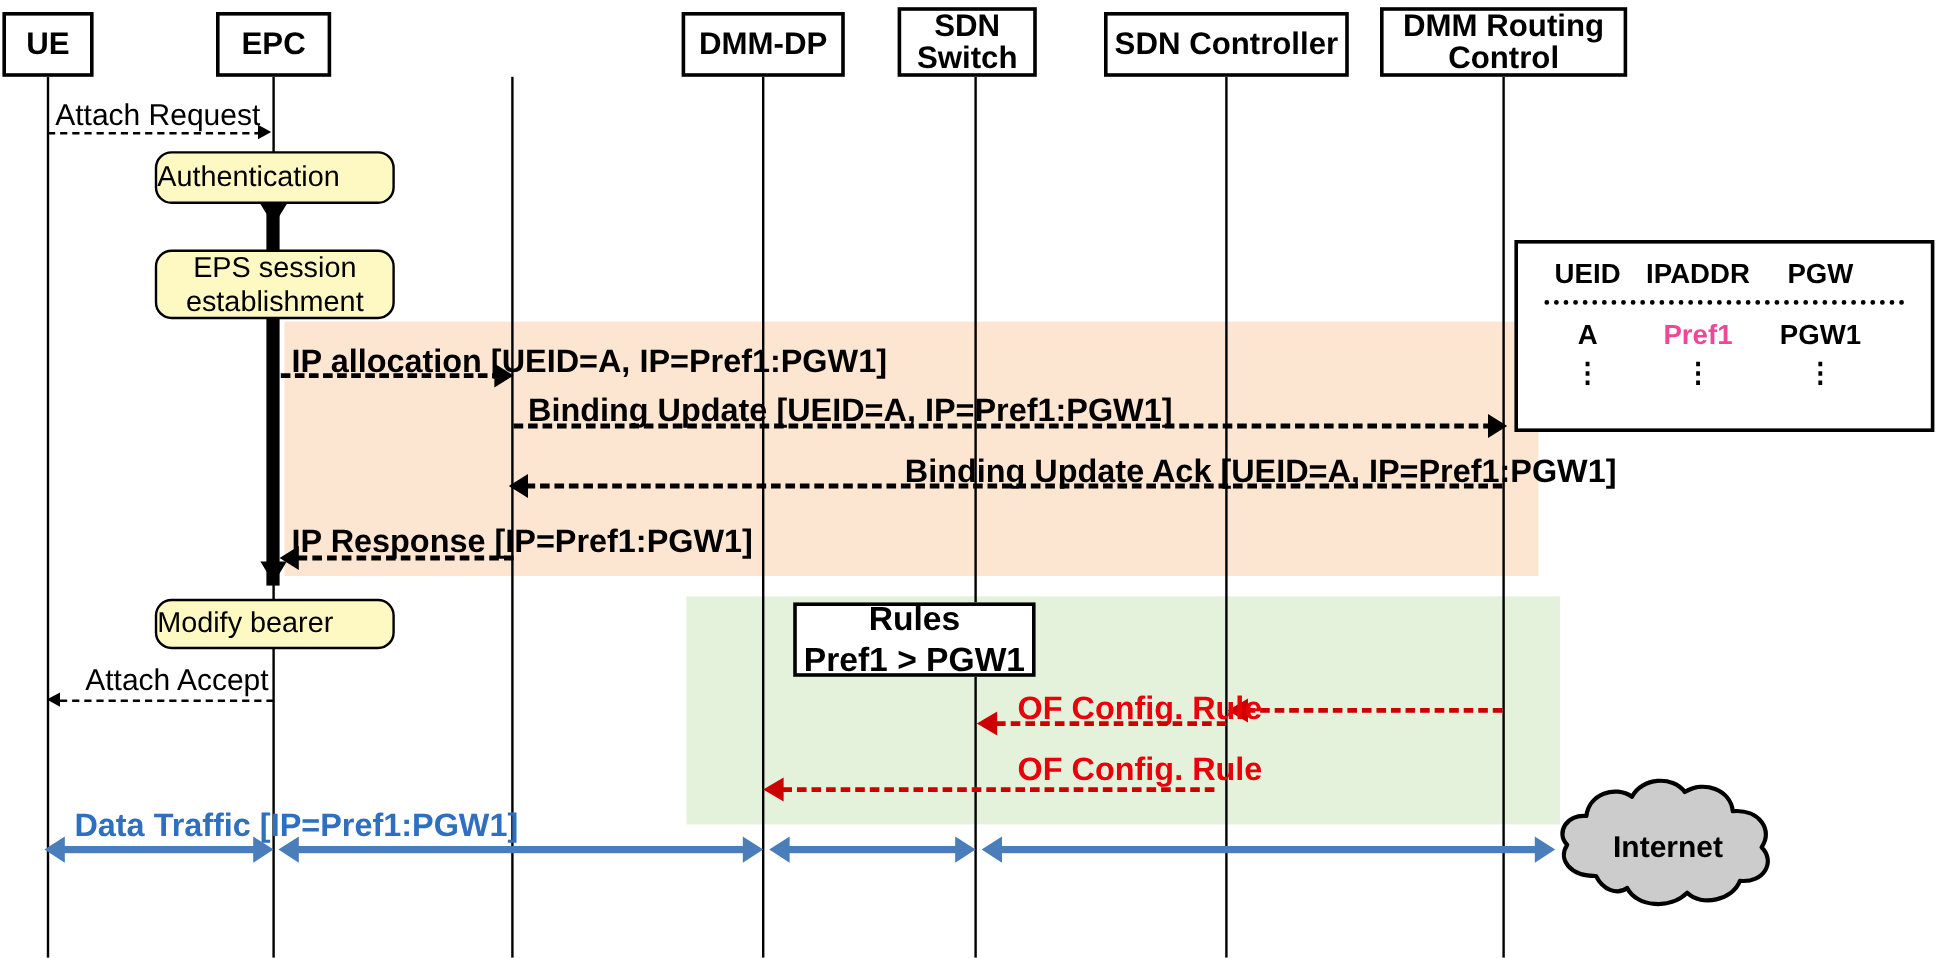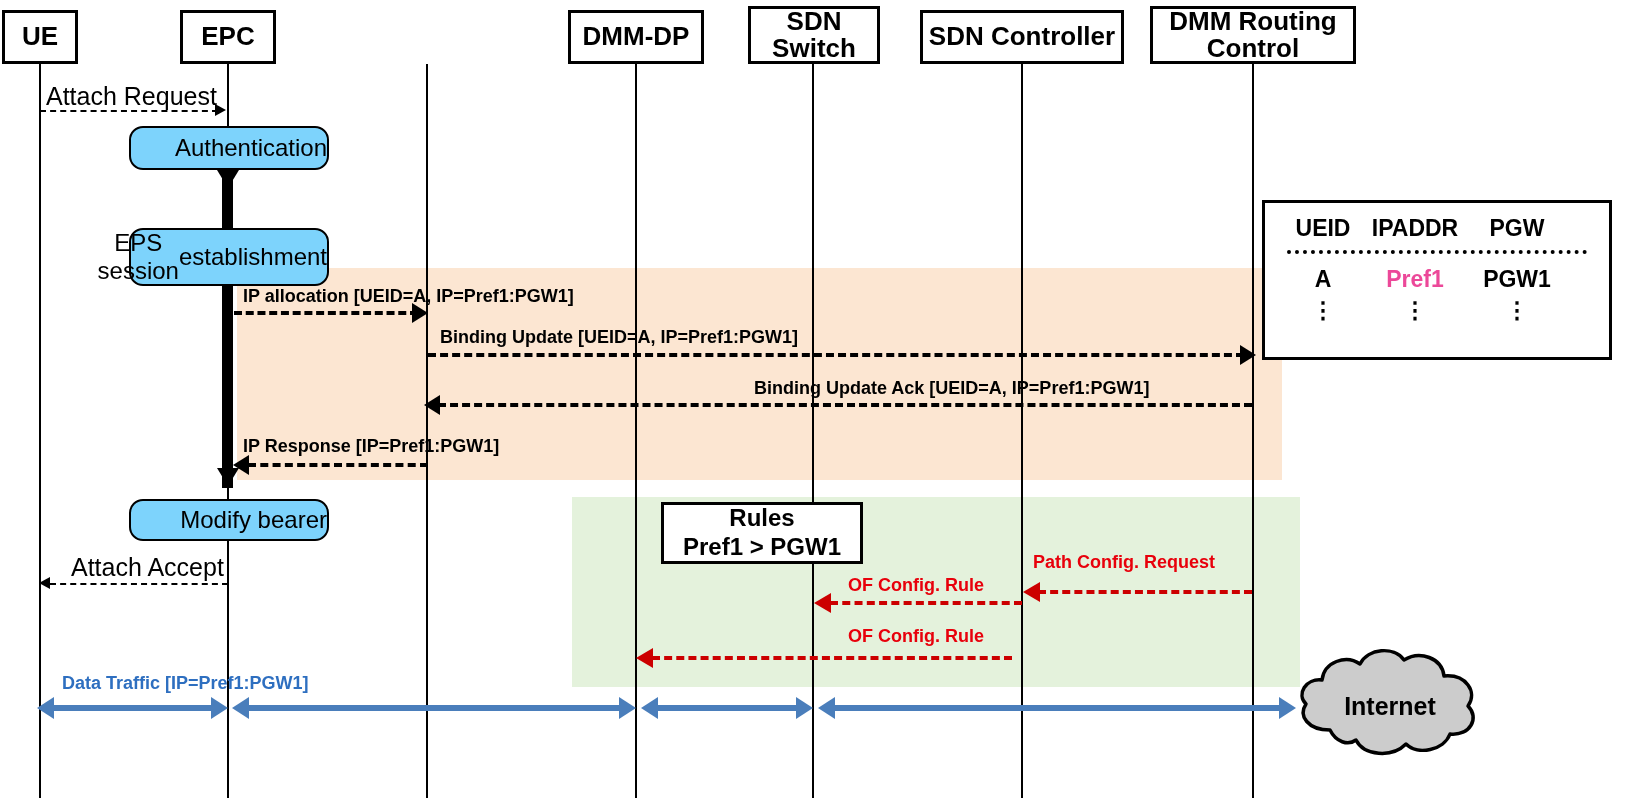--- a/index.html
+++ b/index.html
@@ -14,27 +14,27 @@
   .lifeline{position:absolute;width:2px;background:#000;}
 
   .actor{position:absolute;border:3px solid #000;background:#fff;
          display:flex;align-items:center;justify-content:center;
          text-align:center;font-weight:bold;font-size:26px;line-height:1.05;
          box-sizing:border-box;}
 
   .actbar{position:absolute;background:#000;}
 
   .procbox{position:absolute;border:2.5px solid #000;border-radius:14px;
-           background:#7dd3fc;display:flex;align-items:center;
-           justify-content:flex-end;text-align:center;font-size:24px;
+           background:#fef9c3;display:flex;align-items:center;
+           justify-content:flex-start;text-align:center;font-size:24px;
            line-height:1.15;box-sizing:border-box;}
 
   .plainbox{position:absolute;border:3px solid #000;background:#fff;
             display:flex;align-items:center;justify-content:center;
-            text-align:center;font-size:24px;font-weight:bold;line-height:1.2;
+            text-align:center;font-size:28px;font-weight:bold;line-height:1.2;
             box-sizing:border-box;}
 
   .tablebox{position:absolute;border:3px solid #000;background:#fff;
             box-sizing:border-box;padding:12px 22px 22px 22px;}
   .trow{display:flex;font-size:23px;font-weight:bold;}
   .tcell{flex:0 0 auto;text-align:center;}
   .tc1{width:72px;}
   .tc2{width:112px;}
   .tc3{width:92px;}
   .tsep{border-top:4px dotted #000;margin:8px 0 12px 0;height:0;}
@@ -58,21 +58,21 @@
                border-left:11px solid #000;}
   .head.l.thin{border-top:6px solid transparent;border-bottom:6px solid transparent;
                border-right:11px solid #000;}
   .head.l.redh{border-top:10px solid transparent;border-bottom:10px solid transparent;
                border-right:17px solid #CC0000;}
   .head.r.blueh{border-top:11px solid transparent;border-bottom:11px solid transparent;
                 border-left:17px solid #4A7EBB;}
   .head.l.blueh{border-top:11px solid transparent;border-bottom:11px solid transparent;
                 border-right:17px solid #4A7EBB;}
 
-  .msglabel{position:absolute;font-size:18px;font-weight:bold;white-space:nowrap;}
+  .msglabel{position:absolute;font-size:27px;font-weight:bold;white-space:nowrap;}
   .msglabel.light{font-weight:normal;font-size:25px;}
   .msglabel.redtxt{color:#E8000B;}
   .msglabel.bluetxt{color:#2E6FC0;}
 
   .cloud{position:absolute;}
   .cloudtext{position:absolute;font-size:25px;font-weight:bold;
              text-align:center;width:100%;}
 </style>
 </head>
 <body>
@@ -92,21 +92,21 @@
 
   <div class="actor" style="left:2px;top:10px;width:76px;height:54px;">
     <span>UE</span>
   </div>
   <div class="actor" style="left:180px;top:10px;width:96px;height:54px;">
     <span>EPC</span>
   </div>
   <div class="actor" style="left:568px;top:10px;width:136px;height:54px;">
     <span>DMM-DP</span>
   </div>
-  <div class="actor" style="left:748px;top:6px;width:132px;height:58px;flex-direction:column;">
+  <div class="actor" style="left:748px;top:6px;width:116px;height:58px;flex-direction:column;">
     <span>SDN</span>
     <span>Switch</span>
   </div>
   <div class="actor" style="left:920px;top:10px;width:204px;height:54px;">
     <span>SDN Controller</span>
   </div>
   <div class="actor" style="left:1150px;top:6px;width:206px;height:58px;flex-direction:column;">
     <span>DMM Routing</span>
     <span>Control</span>
   </div>
@@ -131,21 +131,21 @@
   </div>
 
   <div class="actbar" style="left:222px;top:178px;width:11px;height:310px;"></div>
   <div class="head d" style="left:217px;top:170px;"></div>
   <div class="head d" style="left:217px;top:468px;"></div>
 
   <div class="procbox" style="left:129px;top:126px;width:200px;height:44px;">
     <span>Authentication</span>
   </div>
 
-  <div class="procbox" style="left:129px;top:208px;width:200px;height:58px;margin-top:20px;">
+  <div class="procbox" style="left:129px;top:208px;width:200px;height:58px;flex-direction:column;">
     <span>EPS session</span>
     <span>establishment</span>
   </div>
 
   <div class="procbox" style="left:129px;top:499px;width:200px;height:42px;">
     <span>Modify bearer</span>
   </div>
 
   <div class="plainbox" style="left:661px;top:502px;width:202px;height:62px;flex-direction:column;">
     <span>Rules</span>
@@ -169,21 +169,20 @@
   <div class="head l" style="left:424px;top:395px;"></div>
 
   <div class="msglabel" style="left:243px;top:436px;">IP Response [IP=Pref1:PGW1]</div>
   <div class="arrowline dashthick" style="left:248px;top:463px;width:180px;"></div>
   <div class="head l" style="left:233px;top:455px;"></div>
 
   <div class="msglabel light" style="left:71px;top:553px;">Attach Accept</div>
   <div class="arrowline dashthin" style="left:50px;top:583px;width:178px;"></div>
   <div class="head l thin" style="left:39px;top:577px;"></div>
 
-  <div class="msglabel redtxt" style="left:1033px;top:552px;">Path Config. Request</div>
   <div class="arrowline dashred" style="left:1038px;top:590px;width:214px;"></div>
   <div class="head l redh" style="left:1023px;top:582px;"></div>
 
   <div class="msglabel redtxt" style="left:848px;top:575px;">OF Config. Rule</div>
   <div class="arrowline dashred" style="left:830px;top:601px;width:192px;"></div>
   <div class="head l redh" style="left:814px;top:593px;"></div>
 
   <div class="msglabel redtxt" style="left:848px;top:626px;">OF Config. Rule</div>
   <div class="arrowline dashred" style="left:652px;top:656px;width:360px;"></div>
   <div class="head l redh" style="left:636px;top:648px;"></div>

